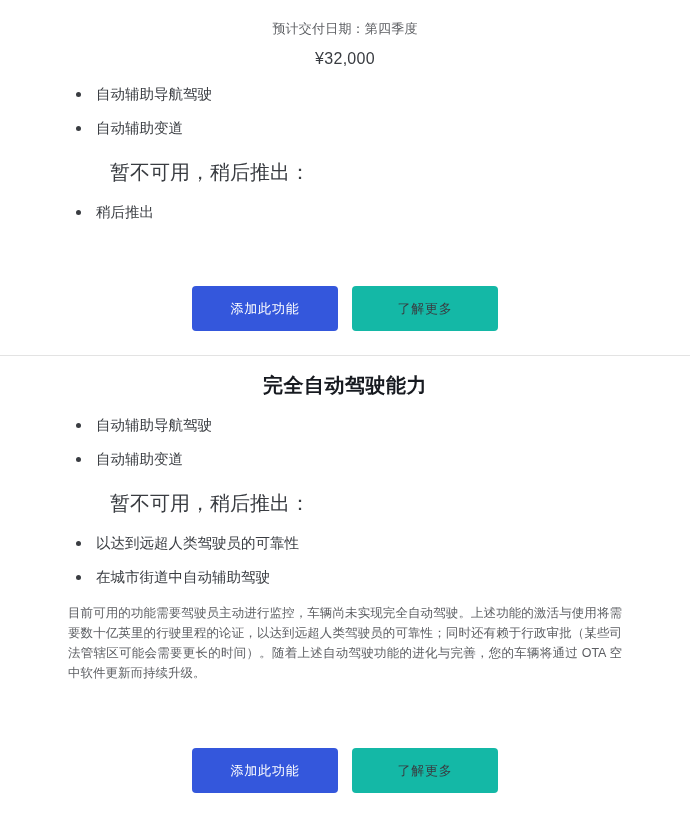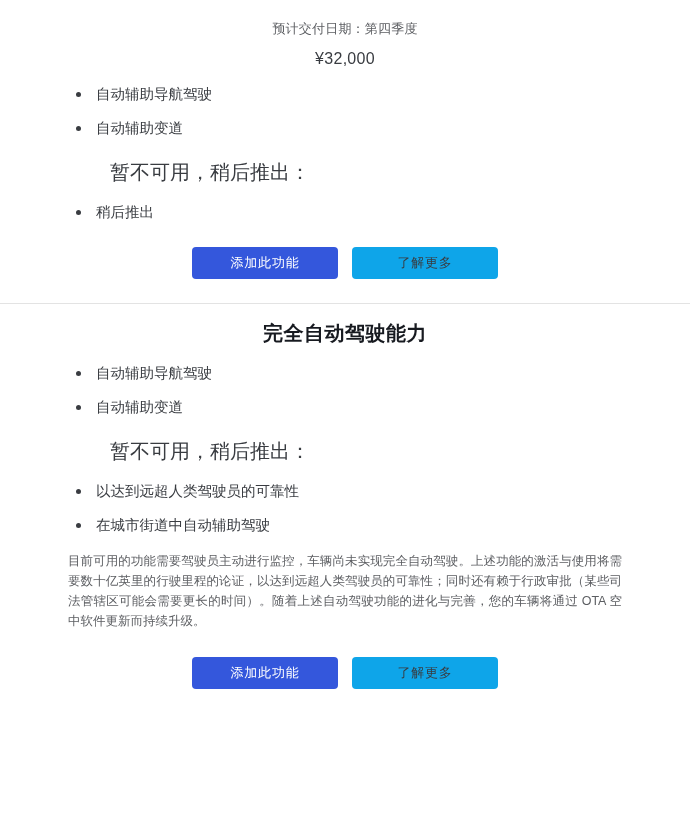--- a/index.html
+++ b/index.html
@@ -81,37 +81,38 @@
     margin-left: 40px;
   }
   .button-row {
     display: flex;
     justify-content: center;
     gap: 14px;
     margin-top: 26px;
   }
   .btn {
     width: 146px;
-    height: 32px;
+    height: 45px;
     border: none;
     border-radius: 4px;
     font-size: 13px;
     font-family: "Liberation Sans", sans-serif;
     letter-spacing: 0.8px;
     cursor: pointer;
     display: flex;
     align-items: center;
     justify-content: center;
+    margin-top: 39px;
   }
   .btn-primary {
     background: #3457dc;
     color: #ffffff;
   }
   .btn-secondary {
-    background: #0ea5e9;
+    background: #14b8a6;
     color: #393c41;
   }
   .divider {
     border: none;
     border-top: 1px solid #e3e3e3;
     margin: 24px 0 0 0;
   }
   .disclaimer {
     font-size: 12.5px;
     line-height: 20px;

